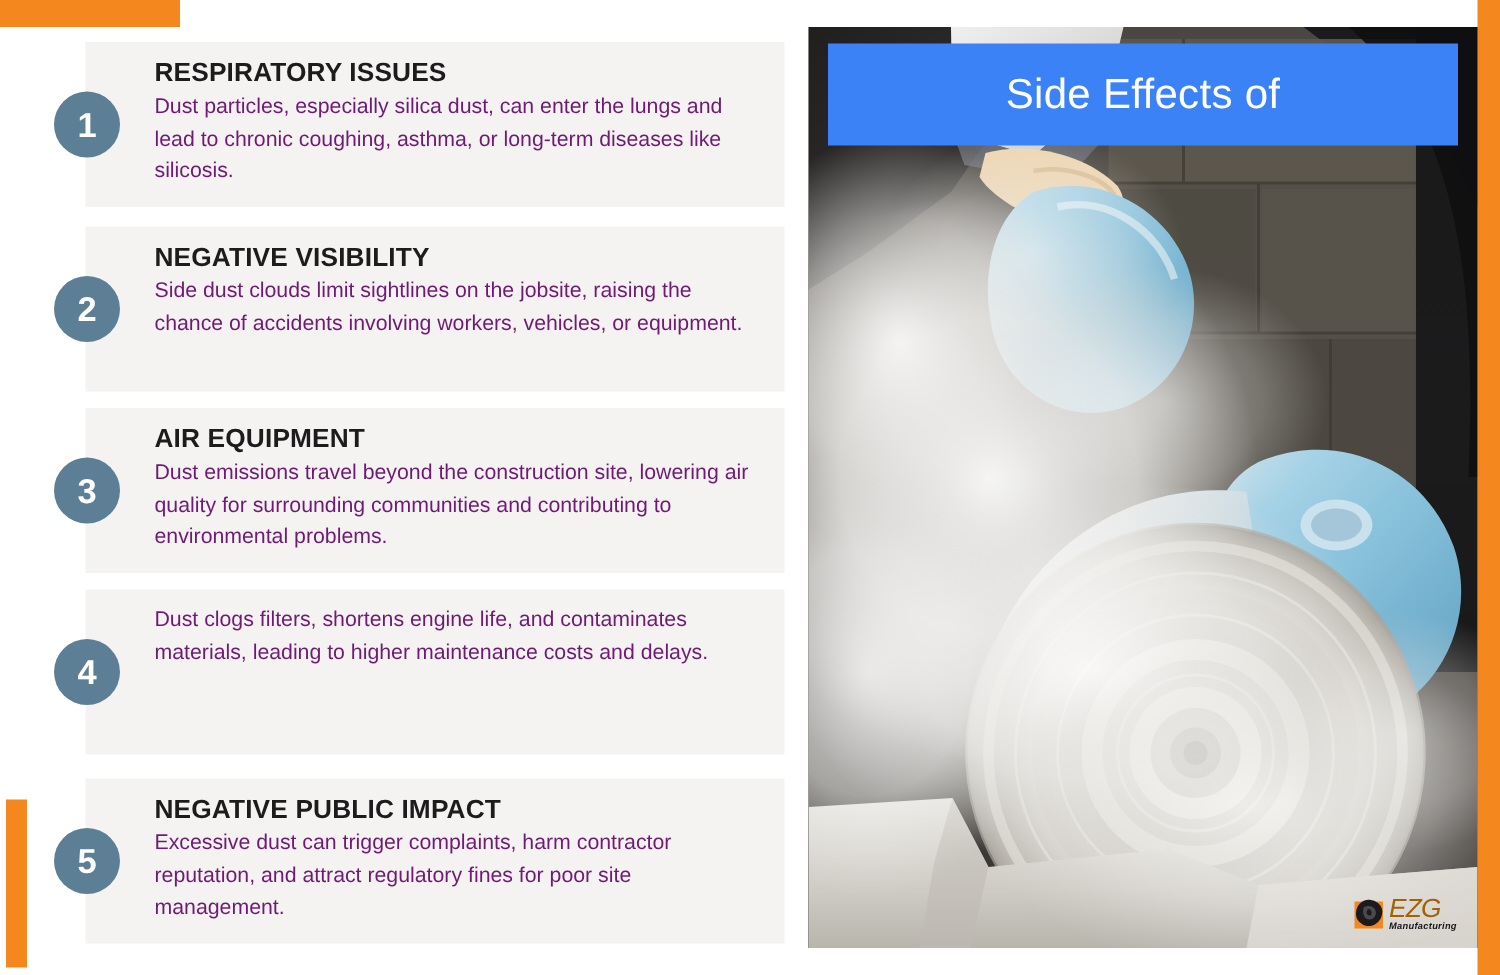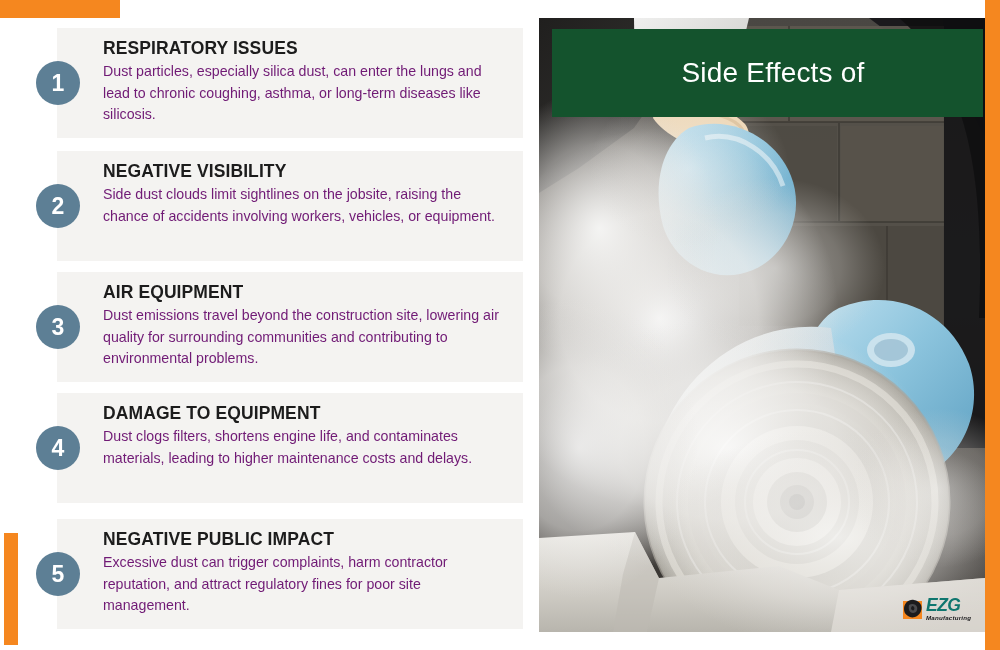--- a/index.html
+++ b/index.html
@@ -112,28 +112,27 @@
     width: 100%;
     height: 100%;
   }
 
   
   .title-banner {
     position: absolute;
     left: 552px;
     top: 29px;
     width: 420px;
-    height: 88px;
-    background: #14532d;
+    height: 68px;
+    background: #3b82f6;
     display: flex;
     flex-direction: column;
     align-items: center;
     justify-content: center;
     text-align: center;
-    padding-left: 11px;
   }
   .title-line1 {
     color: #ffffff;
     font-size: 28px;
     font-weight: normal;
     line-height: 1.12;
     letter-spacing: 0.2px;
   }
   .title-line2 {
     color: #ffffff;
@@ -171,23 +170,23 @@
     position: absolute;
     left: 0;
     top: 0;
   }
   .logo-text {
     margin-left: 1px;
     line-height: 1;
   }
   .logo-ezg {
     font-size: 17.5px;
-    font-weight: bold;
+    font-weight: normal;
     font-style: italic;
-    color: #0f766e;
+    color: #a16207;
     letter-spacing: -0.5px;
     display: block;
   }
   .logo-mfg {
     font-size: 6.2px;
     font-weight: bold;
     font-style: italic;
     color: #17171a;
     letter-spacing: 0.2px;
     display: block;
@@ -364,21 +363,20 @@
     </div>
 
     <div class="list-item" style="top:272px;height:110px;">
       <div class="item-number">3</div>
       <div class="item-title">AIR EQUIPMENT</div>
       <div class="item-body">Dust emissions travel beyond the construction site, lowering air quality for surrounding communities and contributing to environmental problems.</div>
     </div>
 
     <div class="list-item" style="top:393px;height:110px;">
       <div class="item-number">4</div>
-      <div class="item-title">DAMAGE TO EQUIPMENT</div>
       <div class="item-body">Dust clogs filters, shortens engine life, and contaminates materials, leading to higher maintenance costs and delays.</div>
     </div>
 
     <div class="list-item" style="top:519px;height:110px;">
       <div class="item-number">5</div>
       <div class="item-title">NEGATIVE PUBLIC IMPACT</div>
       <div class="item-body">Excessive dust can trigger complaints, harm contractor reputation, and attract regulatory fines for poor site management.</div>
     </div>
 
   </div>

